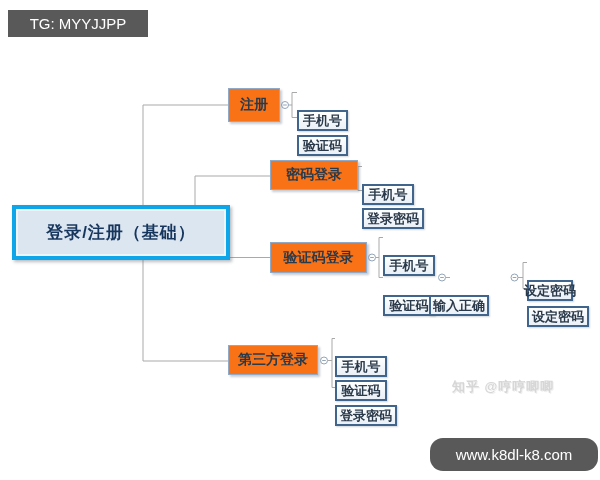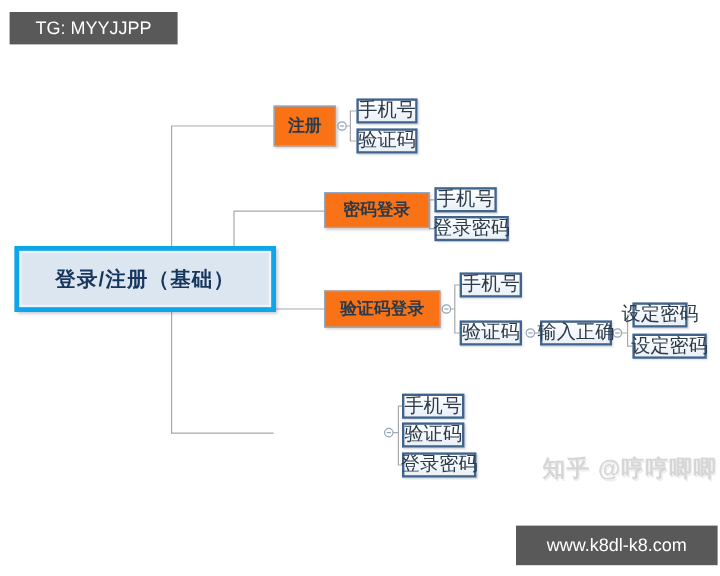--- a/index.html
+++ b/index.html
@@ -19,31 +19,31 @@
   }
   .branch{
     background:#f97316;border:1px solid #90a9c6;
     box-shadow:1.5px 1.5px 2px rgba(120,130,145,.4);
     color:#2b3a4a;font-weight:bold;font-size:14px;
   }
   .leaf{
     background:linear-gradient(180deg,#feffff 0%,#e9f0f7 100%);
     border:2px solid #41648c;
     box-shadow:1px 1px 1.5px rgba(130,140,150,.35);
-    color:#2b3a4a;font-weight:normal;font-size:16px;
+    color:#2b3a4a;font-weight:bold;font-size:13px;margin-top:28px;
   }
   .badge{
     position:absolute;z-index:3;background:#595959;color:#ffffff;
     display:flex;align-items:center;justify-content:center;
   }
   .badge-tg{left:8px;top:10px;width:140px;height:27px;font-size:15px;}
-  .badge-site{left:430px;top:438px;width:168px;height:33px;font-size:15px;}
+  .badge-site{left:430px;top:438px;width:168px;height:33px;font-size:15px;border-radius:13px;}
   .watermark{
     position:absolute;z-index:2;left:452px;top:378px;
-    color:#d6d6d6;font-weight:bold;font-size:19px;letter-spacing:1px;
+    color:#d6d6d6;font-weight:bold;font-size:13px;letter-spacing:1px;
     text-shadow:1px 1px 0 #efefef;
   }
 </style>
 </head>
 <body>
 
 <div class="canvas">
 
   <svg class="connectors" width="600" height="480" viewBox="0 0 600 480">
     <g stroke="#a9a9a9" stroke-width="1" fill="none">
@@ -91,21 +91,22 @@
   <div class="node leaf" style="left:297px;top:82px;width:51px;height:21px">手机号</div>
   <div class="node leaf" style="left:297px;top:107px;width:51px;height:21px">验证码</div>
 
   <div class="node branch" style="left:270px;top:160px;width:88px;height:30px">密码登录</div>
   <div class="node leaf" style="left:362px;top:156px;width:52px;height:21px">手机号</div>
   <div class="node leaf" style="left:362px;top:180px;width:62px;height:21px">登录密码</div>
 
   <div class="node branch" style="left:270px;top:242px;width:97px;height:31px">验证码登录</div>
   <div class="node leaf" style="left:383px;top:227px;width:52px;height:21px">手机号</div>
   <div class="node leaf" style="left:383px;top:267px;width:52px;height:21px">验证码</div>
-  <div class="node leaf" style="left:450px;top:267px;width:60px;height:21px">输入正确</div>
+  <div class="node leaf" style="left:429px;top:267px;width:60px;height:21px">输入正确</div>
   <div class="node leaf" style="left:527px;top:252px;width:46px;height:21px">设定密码</div>
   <div class="node leaf" style="left:527px;top:278px;width:62px;height:21px">设定密码</div>
 
+  <div class="node branch" style="left:228px;top:345px;width:90px;height:30px">第三方登录</div>
   <div class="node leaf" style="left:335px;top:328px;width:52px;height:21px">手机号</div>
   <div class="node leaf" style="left:335px;top:352px;width:52px;height:21px">验证码</div>
   <div class="node leaf" style="left:335px;top:377px;width:62px;height:21px">登录密码</div>
 
 </div>
 
 </body></html>

